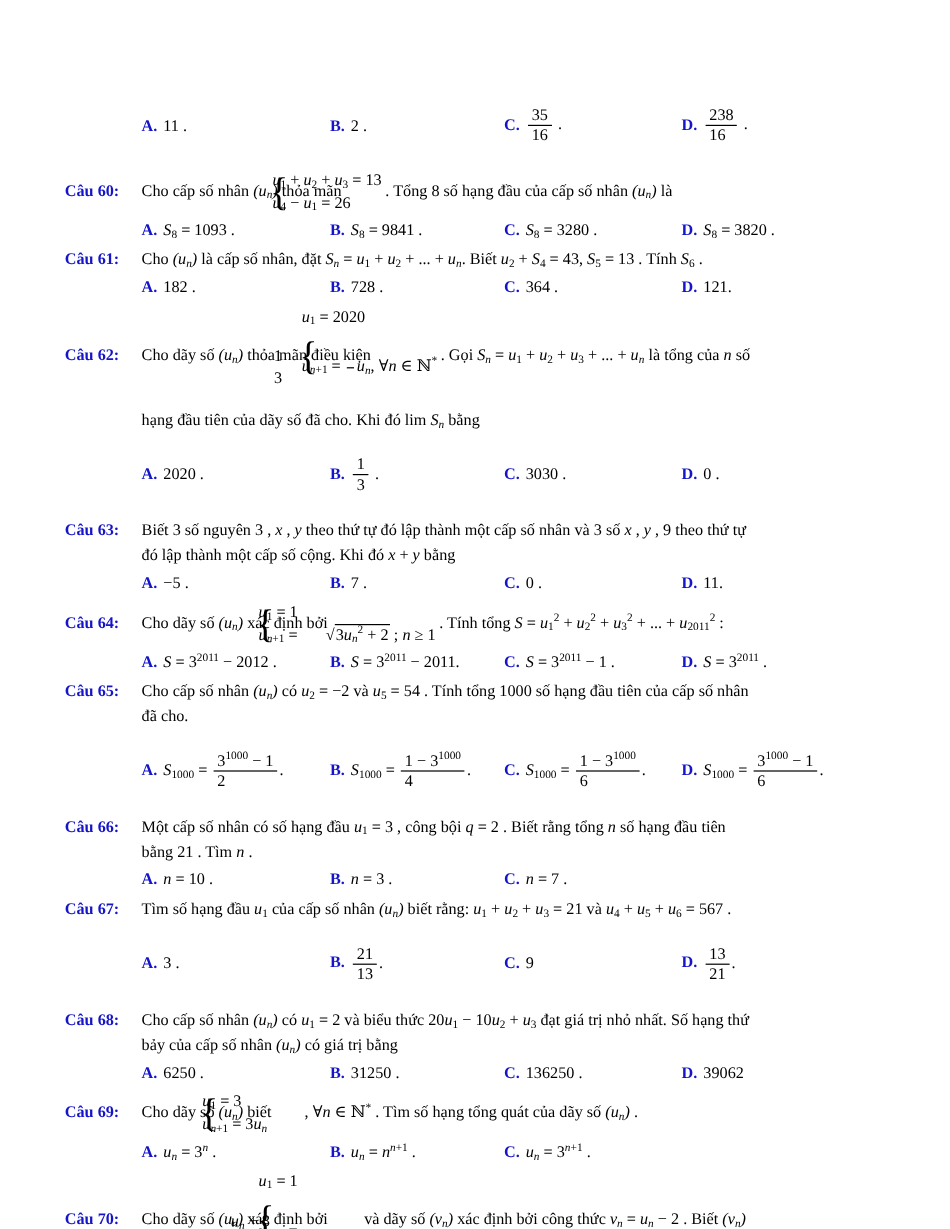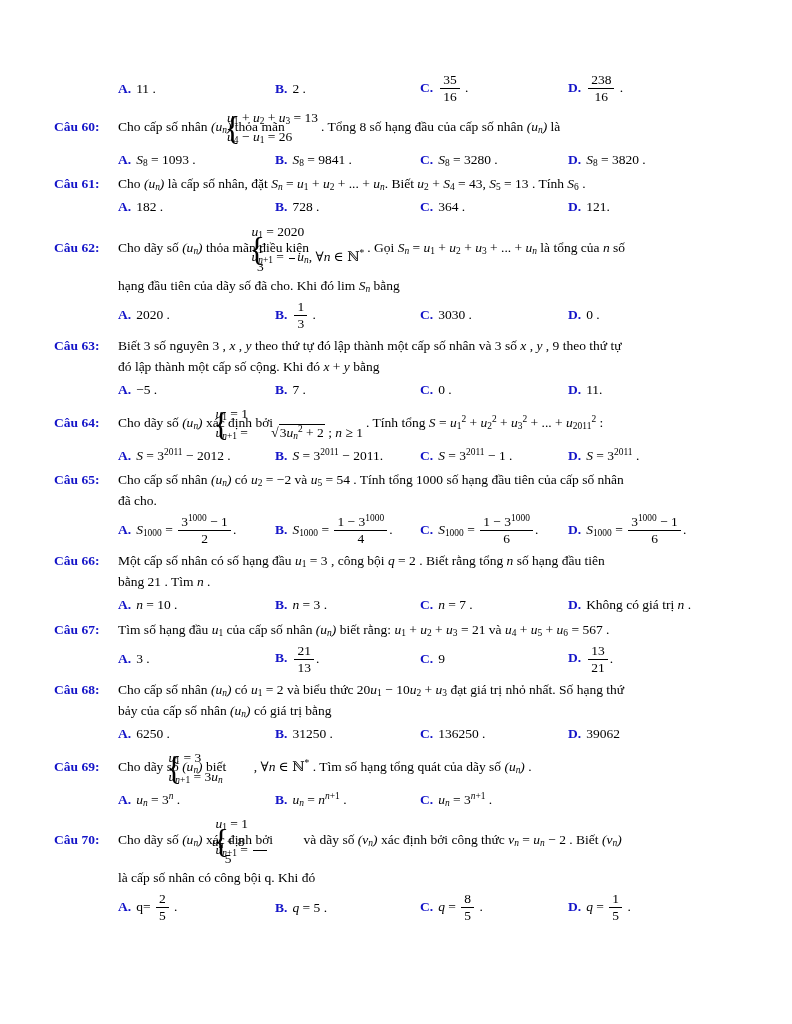--- a/index.html
+++ b/index.html
@@ -68,23 +68,22 @@
   }
   .cases .rows {
     display: inline-flex;
     flex-direction: column;
     line-height: 1.4;
     text-align: left;
   }
   .frac {
     display: inline-flex;
     flex-direction: column;
-    text-align: center;
     vertical-align: middle;
-    margin: 0 2px;
+    margin: 16px 2px;
     line-height: 1.2;
   }
   .frac .num { border-bottom: 1px solid #000; padding: 0 3px; display: block; }
   .frac .den { padding: 0 3px; display: block; }
   .sqrt { white-space: nowrap; margin-left: 20px; }
   .sqrt .rad { border-top: 1px solid #000; padding: 0 1px; }
 </style>
 </head>
 <body>
 
@@ -193,21 +192,20 @@
               <span class="den">6</span>
             </span>.</span>
         </div>
       </div>
       <div class="question">
         <p class="q-text"><b class="q-label">Câu 66:</b><span>Một cấp số nhân có số hạng đầu <i>u</i><sub>1</sub> = 3 , công bội <i>q</i> = 2 . Biết rằng tổng <i>n</i> số hạng đầu tiên bằng 21 . Tìm <i>n</i> .</span></p>
         <div class="answers">
           <span class="ans"><b class="ans-label">A.</b><i>n</i> = 10 .</span>
           <span class="ans"><b class="ans-label">B.</b><i>n</i> = 3 .</span>
           <span class="ans"><b class="ans-label">C.</b><i>n</i> = 7 .</span>
-          <span class="ans"><b class="ans-label">D.</b>Không có giá trị <i>n</i> .</span>
         </div>
       </div>
       <div class="question">
         <p class="q-text"><b class="q-label">Câu 67:</b><span>Tìm số hạng đầu <i>u</i><sub>1</sub> của cấp số nhân <i>(u<sub>n</sub>)</i> biết rằng: <i>u</i><sub>1</sub> + <i>u</i><sub>2</sub> + <i>u</i><sub>3</sub> = 21 và <i>u</i><sub>4</sub> + <i>u</i><sub>5</sub> + <i>u</i><sub>6</sub> = 567 .</span></p>
         <div class="answers">
           <span class="ans"><b class="ans-label">A.</b>3 .</span>
           <span class="ans"><b class="ans-label">B.</b><span class="frac">
               <span class="num">21</span>
               <span class="den">13</span>
             </span>.</span>

